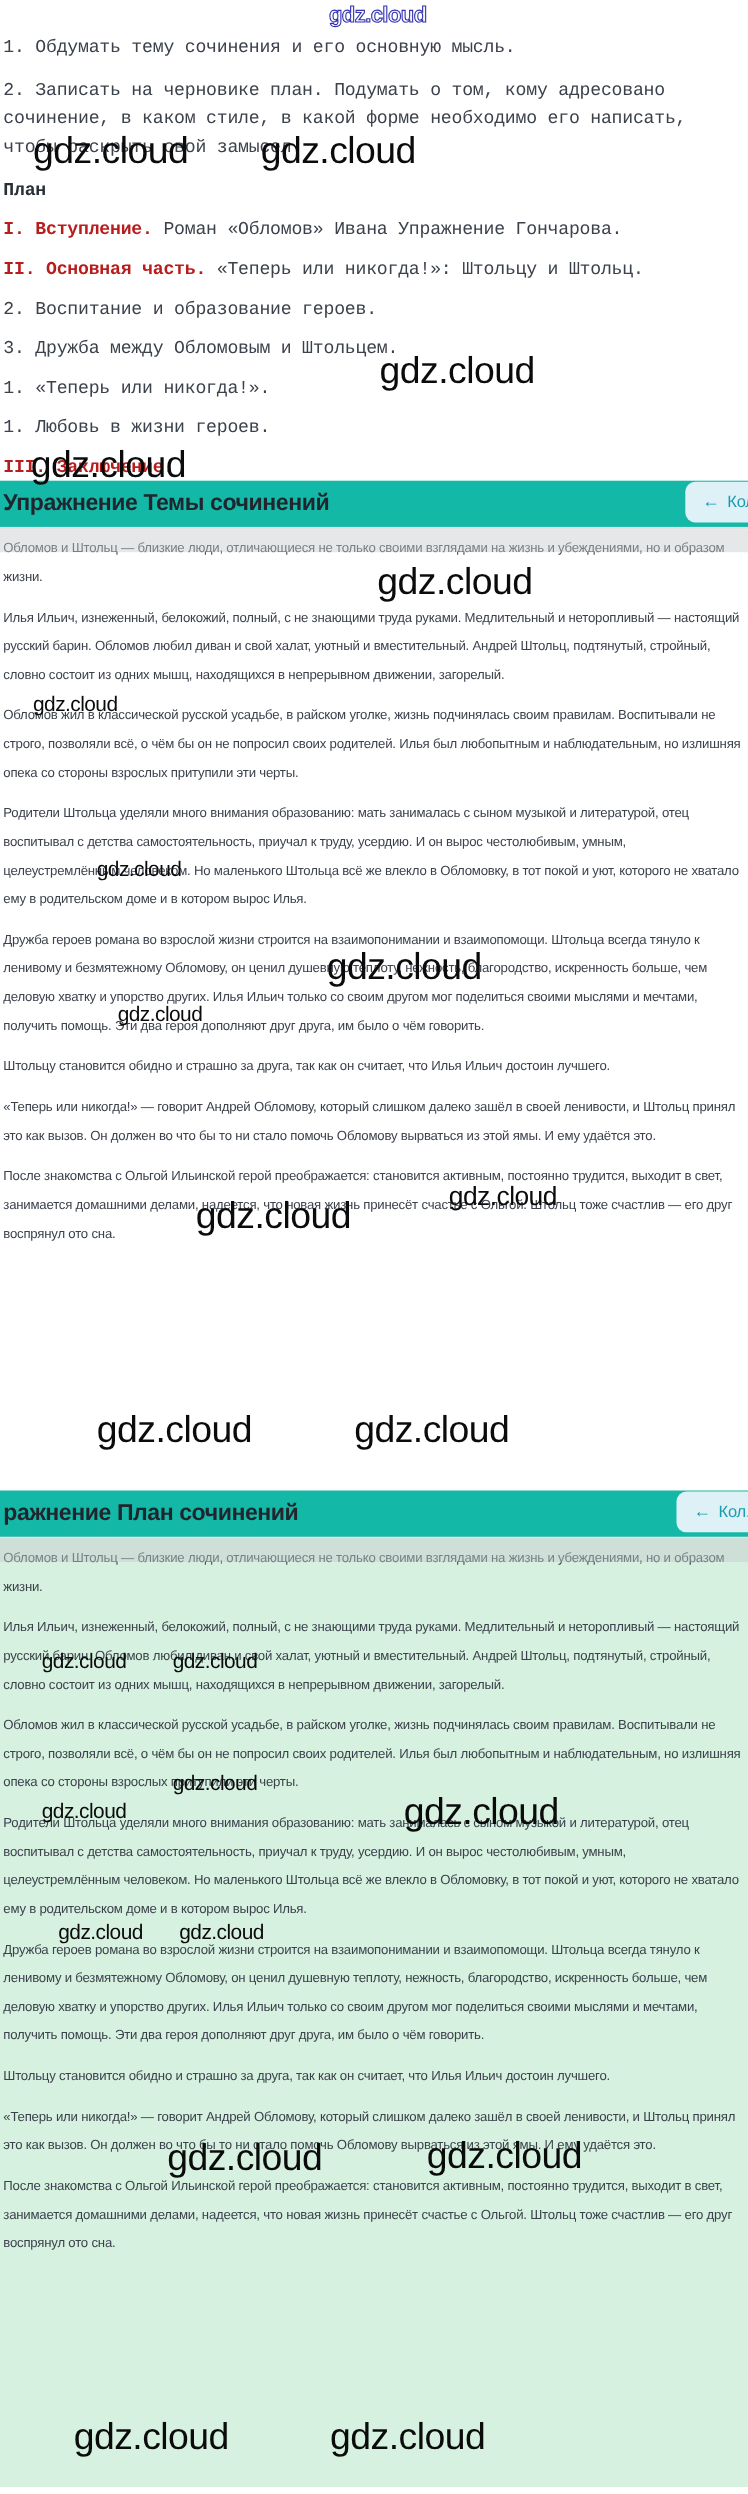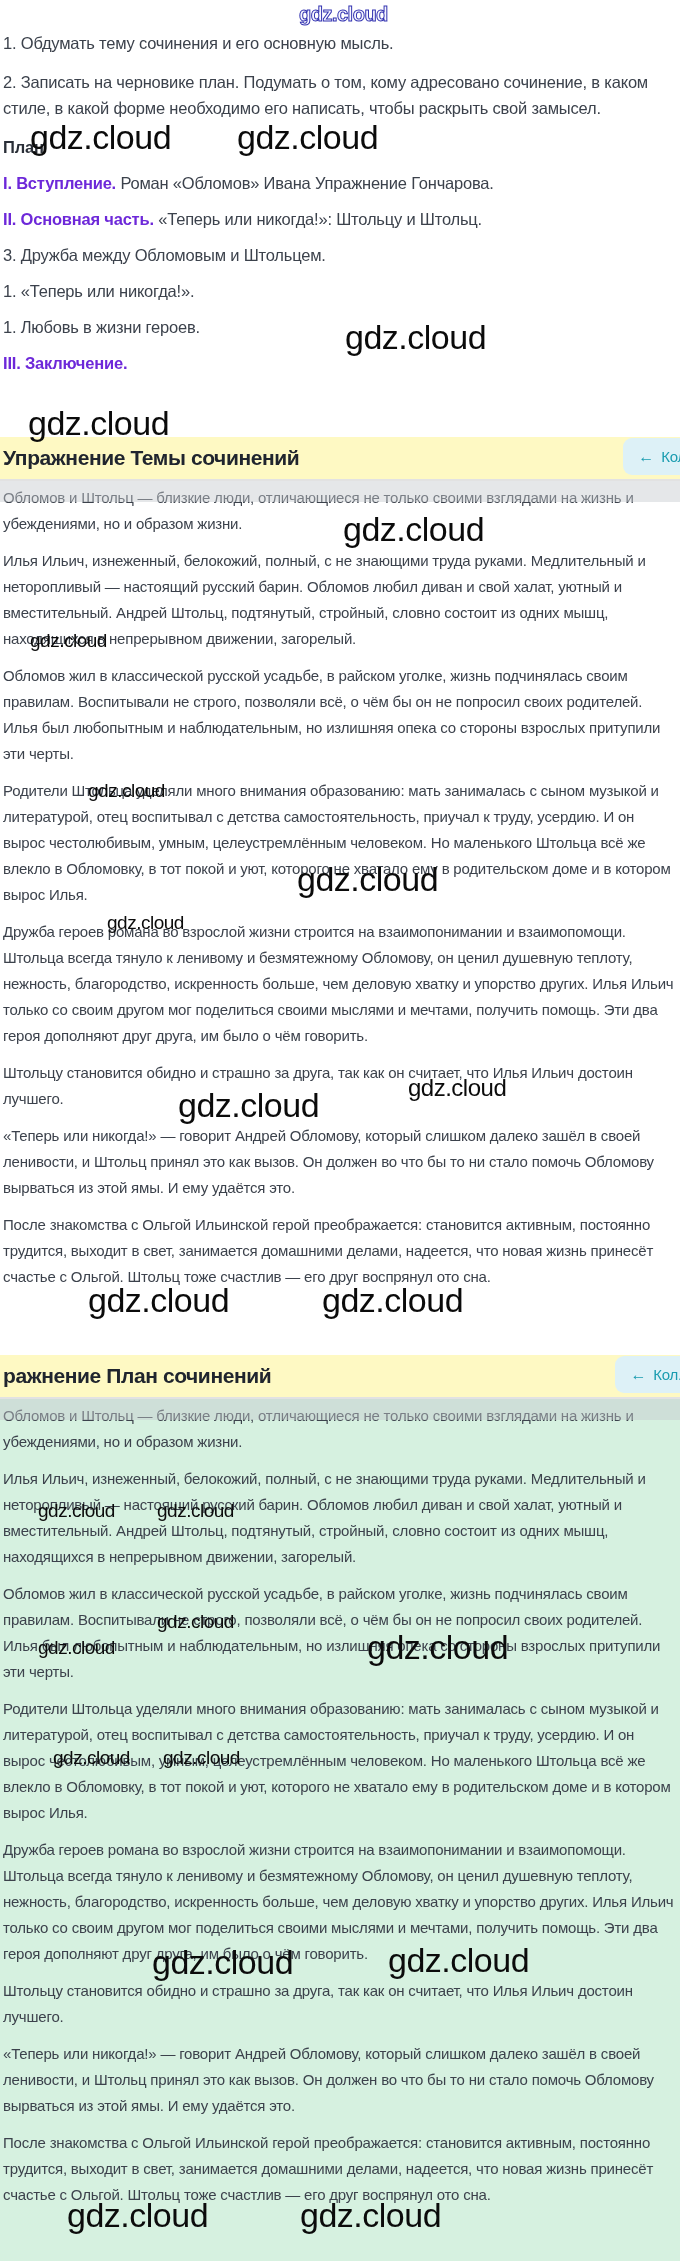--- a/index.html
+++ b/index.html
@@ -7,50 +7,50 @@
     width:680px;height:2267px;overflow:hidden;position:relative;
     background:#ffffff;
     font-family:"Liberation Sans","DejaVu Sans",sans-serif;
     color:#3c424c;
     letter-spacing:-0.2px;
   }
   
   .intro{
     height:437px;box-sizing:border-box;
     padding:30px 3px 0 3px;overflow:hidden;position:relative;
-    font-size:16.5px;line-height:26px;
+    font-size:16.5px;line-height:26px;font-family:Liberation Mono, monospace;
   }
   .intro p{margin:0 0 10px;}
   .intro .step{margin:0 0 13px;}
   .plan-heading{font-weight:bold;color:#2a2f38;}
-  .plan-line b{color:#6d28d9;}
+  .plan-line b{color:#b91c1c;}
   
   .sec-header{
     position:relative;height:44px;
     border-bottom:2px solid #e2e2e2;
-    background:#fef9c3;
+    background:#14b8a6;
     display:flex;align-items:center;
     padding-left:3px;box-sizing:border-box;
   }
   .sec-title{
     margin:0;font-size:21px;font-weight:bold;color:#20252e;letter-spacing:-0.4px;
   }
   .col-btn{
     position:absolute;top:1px;right:-30px;
     display:flex;align-items:center;gap:7px;
     background:#ddf1f7;border:none;border-radius:9px;
     padding:10px 20px 10px 15px;
     font-family:inherit;font-size:15px;color:#1a9cb0;cursor:pointer;
     letter-spacing:-0.2px;
   }
   .col-btn .arrow{font-size:16px;line-height:1;}
   .sec-content{
     position:relative;box-sizing:border-box;
     padding:4px 3px 0 3px;overflow:hidden;
-    font-size:15px;line-height:26px;
+    font-size:12px;line-height:26px;
   }
   .sec-content p{margin:0 0 11px;}
   .content-1{height:868px;background:#ffffff;}
   .content-2{height:862px;background:#d6f1e0;}
   .gap{height:6px;background:#ffffff;}
   .clip-strip{
     position:absolute;top:0;left:0;width:100%;height:21px;
     background:rgba(198,201,206,0.45);z-index:5;
   }
   
@@ -71,20 +71,21 @@
 </style>
 </head>
 <body>
 
 <div class="intro">
   <p class="step">1. Обдумать тему сочинения и его основную мысль.</p>
   <p class="step">2. Записать на черновике план. Подумать о том, кому адресовано сочинение, в каком стиле, в какой форме необходимо его написать, чтобы раскрыть свой замысел.</p>
   <p class="plan-heading">План</p>
   <p class="plan-line"><b>I. Вступление.</b><span> Роман «Обломов» Ивана Упражнение Гончарова.</span></p>
   <p class="plan-line"><b>II. Основная часть.</b><span> «Теперь или никогда!»: Штольцу и Штольц.</span></p>
+  <p class="plan-line"><b></b><span>2. Воспитание и образование героев.</span></p>
   <p class="plan-line"><b></b><span>3. Дружба между Обломовым и Штольцем.</span></p>
   <p class="plan-line"><b></b><span>1. «Теперь или никогда!».</span></p>
   <p class="plan-line"><b></b><span>1. Любовь в жизни героев.</span></p>
   <p class="plan-line"><b>III. Заключение.</b><span></span></p>
 </div>
 
 <div class="section">
   <div class="sec-header">
     <h1 class="sec-title">Упражнение Темы сочинений</h1>
     <button class="col-btn">

